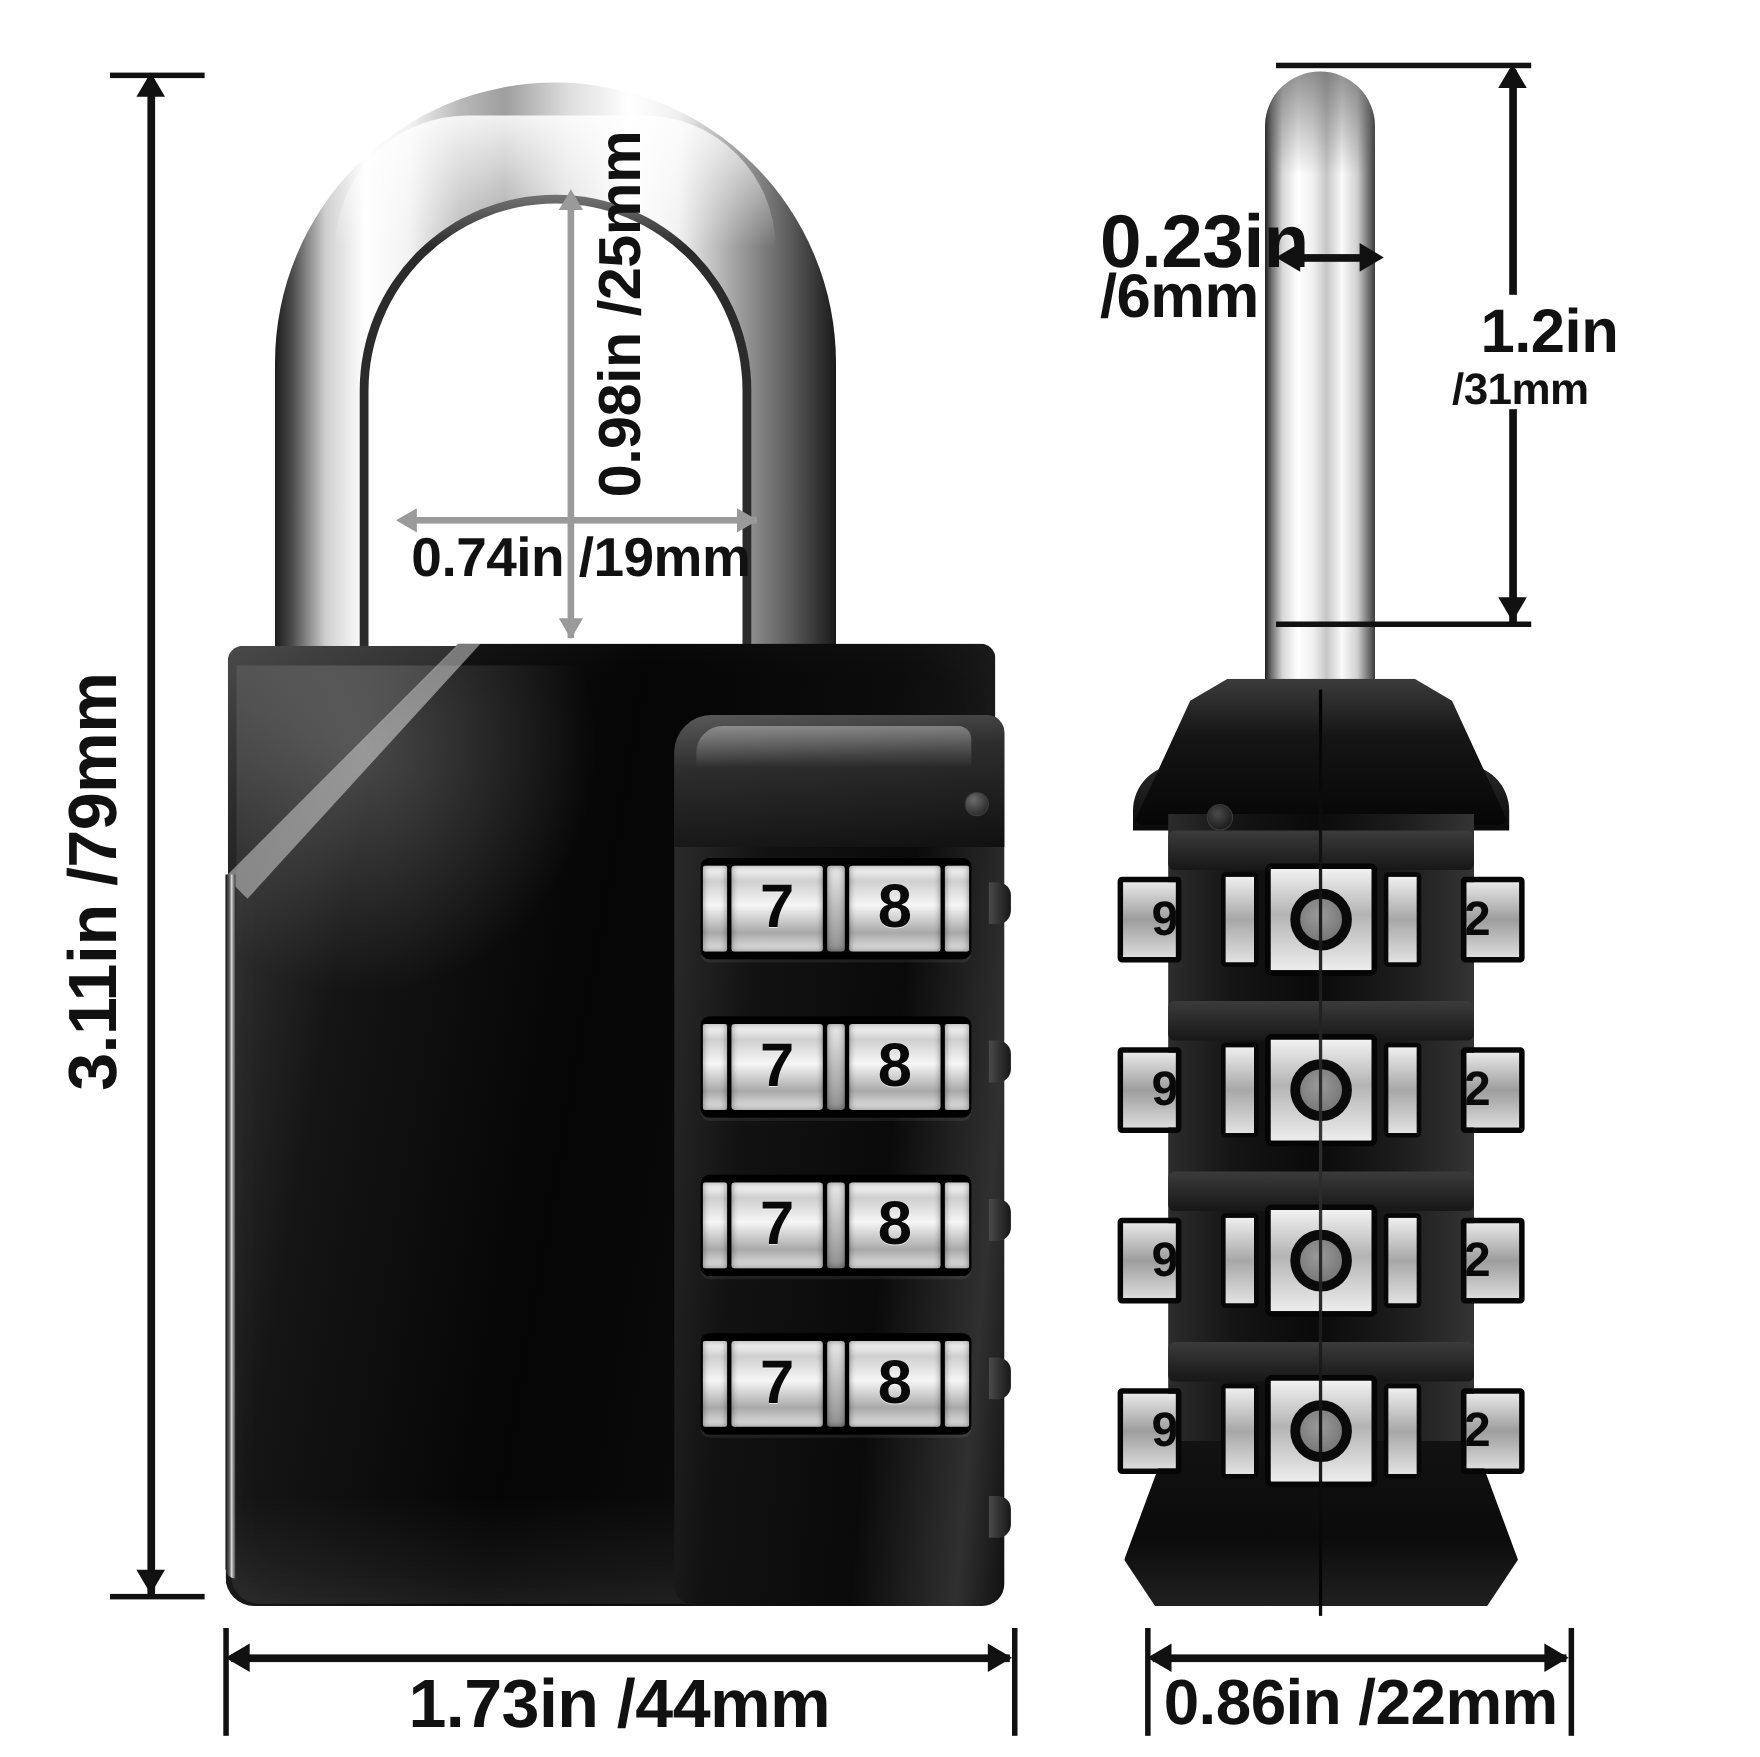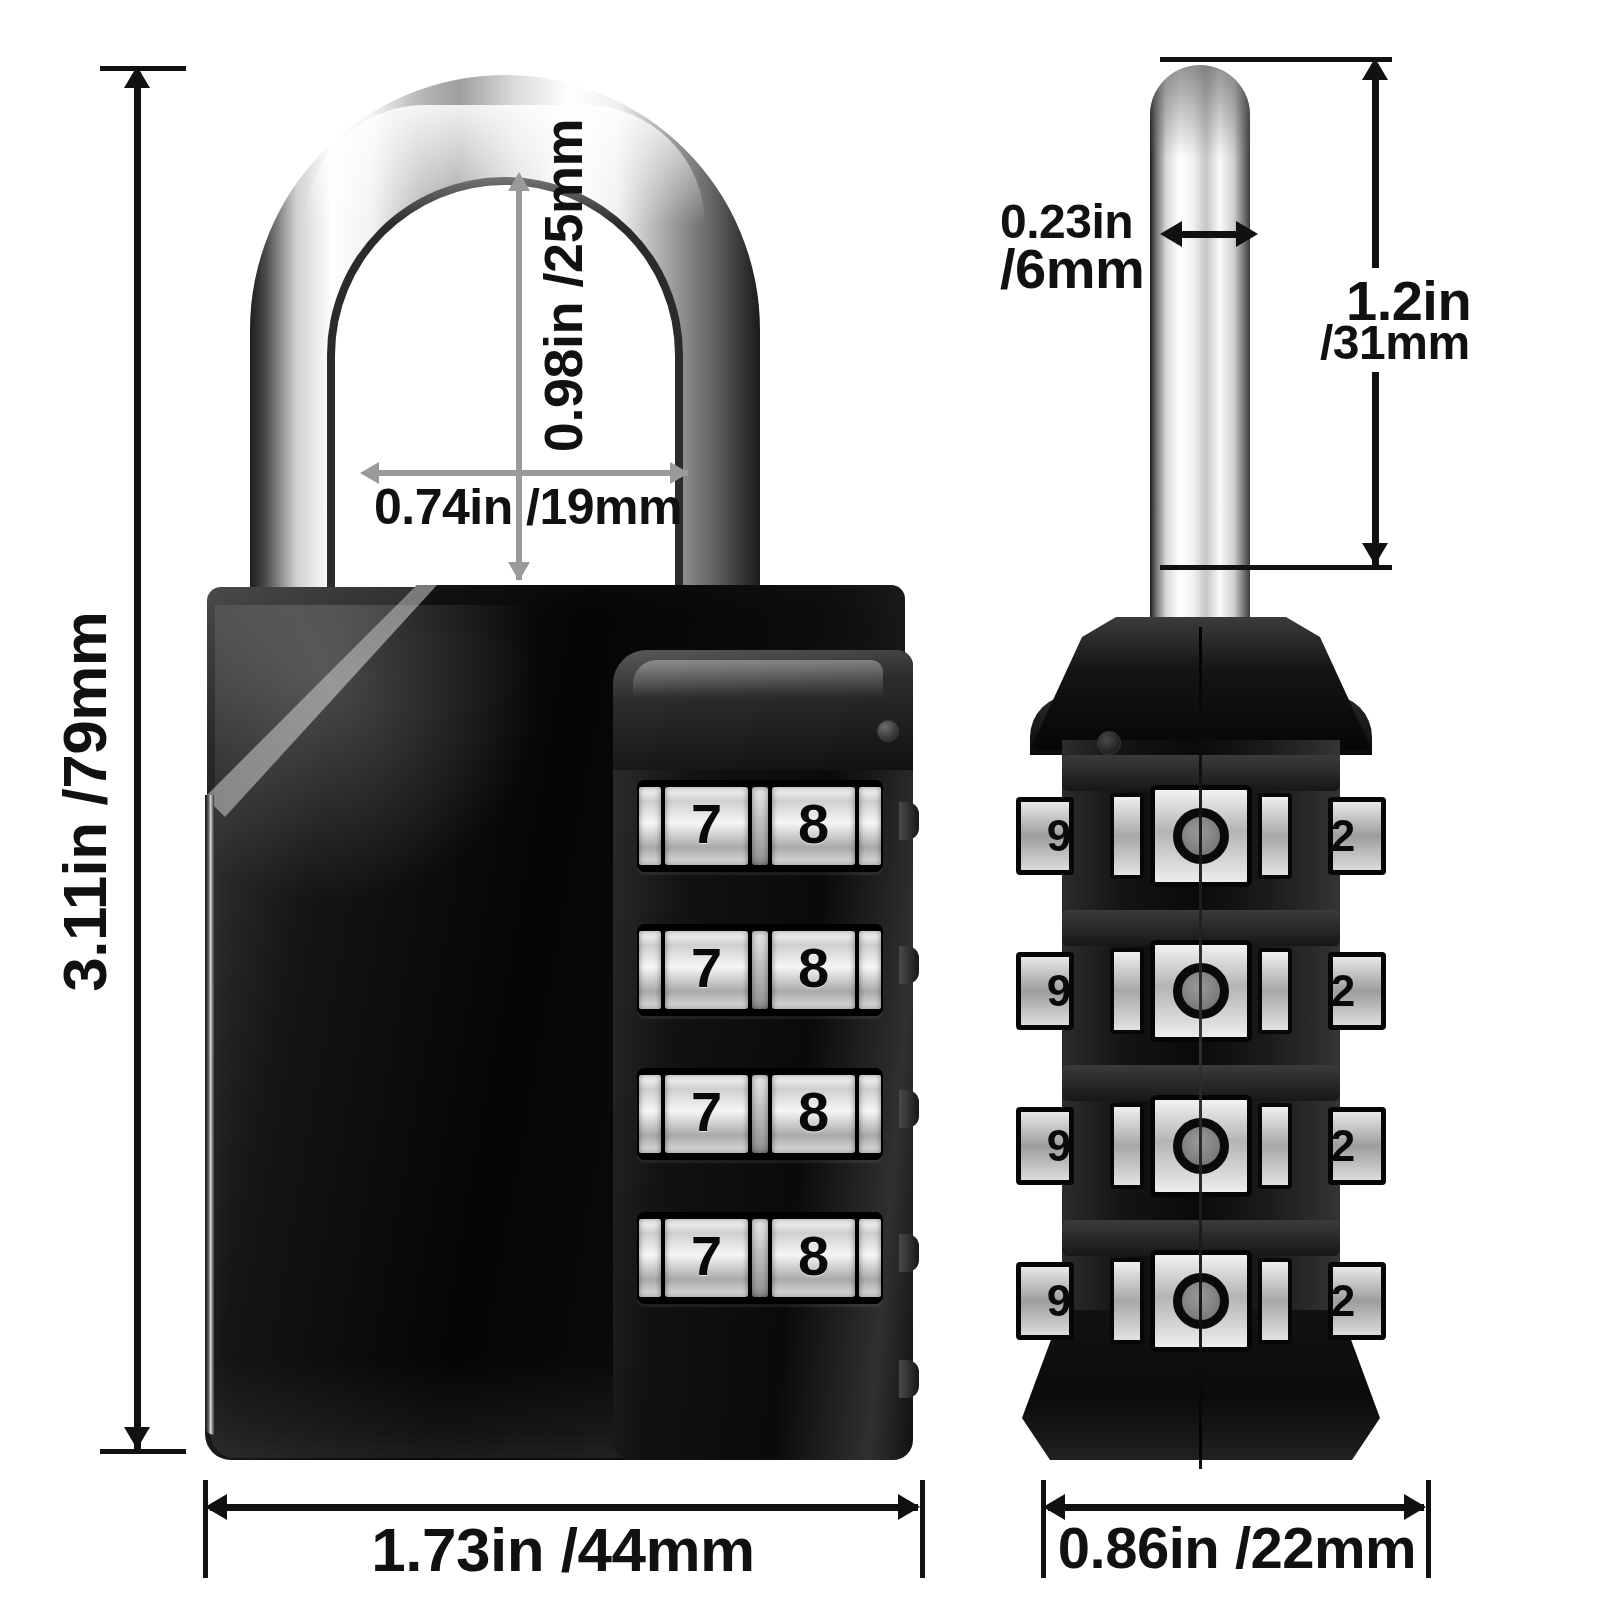--- a/index.html
+++ b/index.html
@@ -436,33 +436,33 @@
     <div class="hline gray" style="left:368px;top:470px;width:320px;height:6px;"></div>
     <div class="arrow g-left" style="left:360px;top:462px;"></div>
     <div class="arrow g-right" style="left:670px;top:462px;"></div>
     <div class="dim-text" style="left:358px;top:482px;width:340px;text-align:center;font-size:50px;">0.74in /19mm</div>
   </div>
 
   <div>
     <div class="hline" style="left:1172px;top:231px;width:78px;height:7px;"></div>
     <div class="arrow left" style="left:1160px;top:221px;"></div>
     <div class="arrow right" style="left:1236px;top:221px;"></div>
-    <div class="dim-text" style="left:1000px;top:198px;font-size:48px;text-align:left;">0.23in</div>
+    <div class="dim-text" style="left:1000px;top:186px;font-size:68px;text-align:left;">0.23in</div>
     <div class="dim-text" style="left:1000px;top:240px;font-size:56px;text-align:left;">/6mm</div>
   </div>
 
   <div>
     <div class="tick-h" style="left:1160px;top:57px;width:232px;"></div>
     <div class="tick-h" style="left:1160px;top:565px;width:232px;"></div>
     <div class="vline" style="left:1372px;top:64px;width:7px;height:204px;"></div>
     <div class="vline" style="left:1372px;top:372px;width:7px;height:194px;"></div>
     <div class="arrow up" style="left:1362px;top:58px;"></div>
     <div class="arrow down" style="left:1362px;top:543px;"></div>
     <div class="dim-text" style="left:1346px;top:272px;font-size:56px;text-align:left;">1.2in</div>
-    <div class="dim-text" style="left:1320px;top:319px;font-size:48px;text-align:left;">/31mm</div>
+    <div class="dim-text" style="left:1320px;top:334px;font-size:40px;text-align:left;">/31mm</div>
   </div>
 
   <div>
     <div class="tick-v" style="left:1041px;top:1480px;height:98px;"></div>
     <div class="tick-v" style="left:1426px;top:1480px;height:98px;"></div>
     <div class="hline" style="left:1048px;top:1504px;width:376px;height:7px;"></div>
     <div class="arrow left" style="left:1043px;top:1494px;"></div>
     <div class="arrow right" style="left:1404px;top:1494px;"></div>
     <div class="dim-text" style="left:1041px;top:1518px;width:392px;text-align:center;font-size:58px;">0.86in /22mm</div>
   </div>

